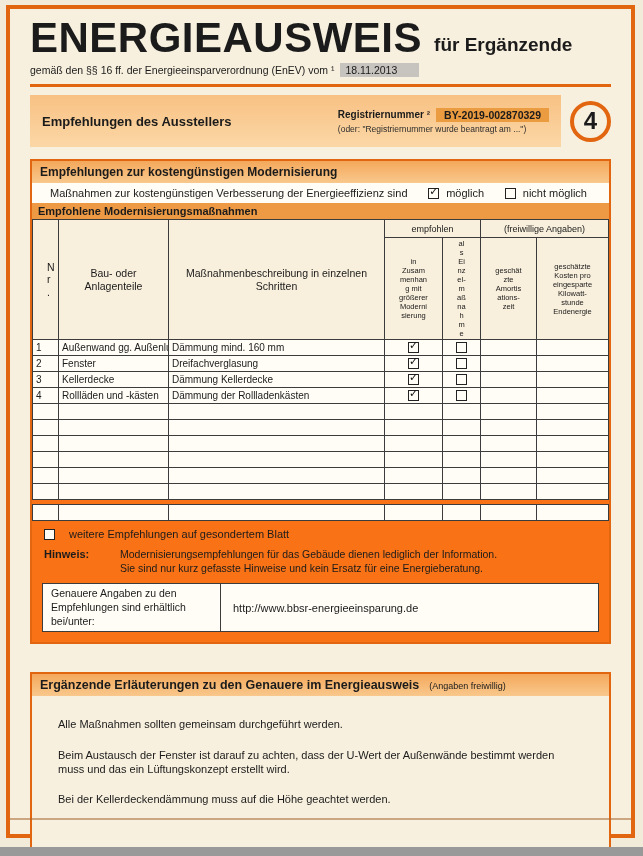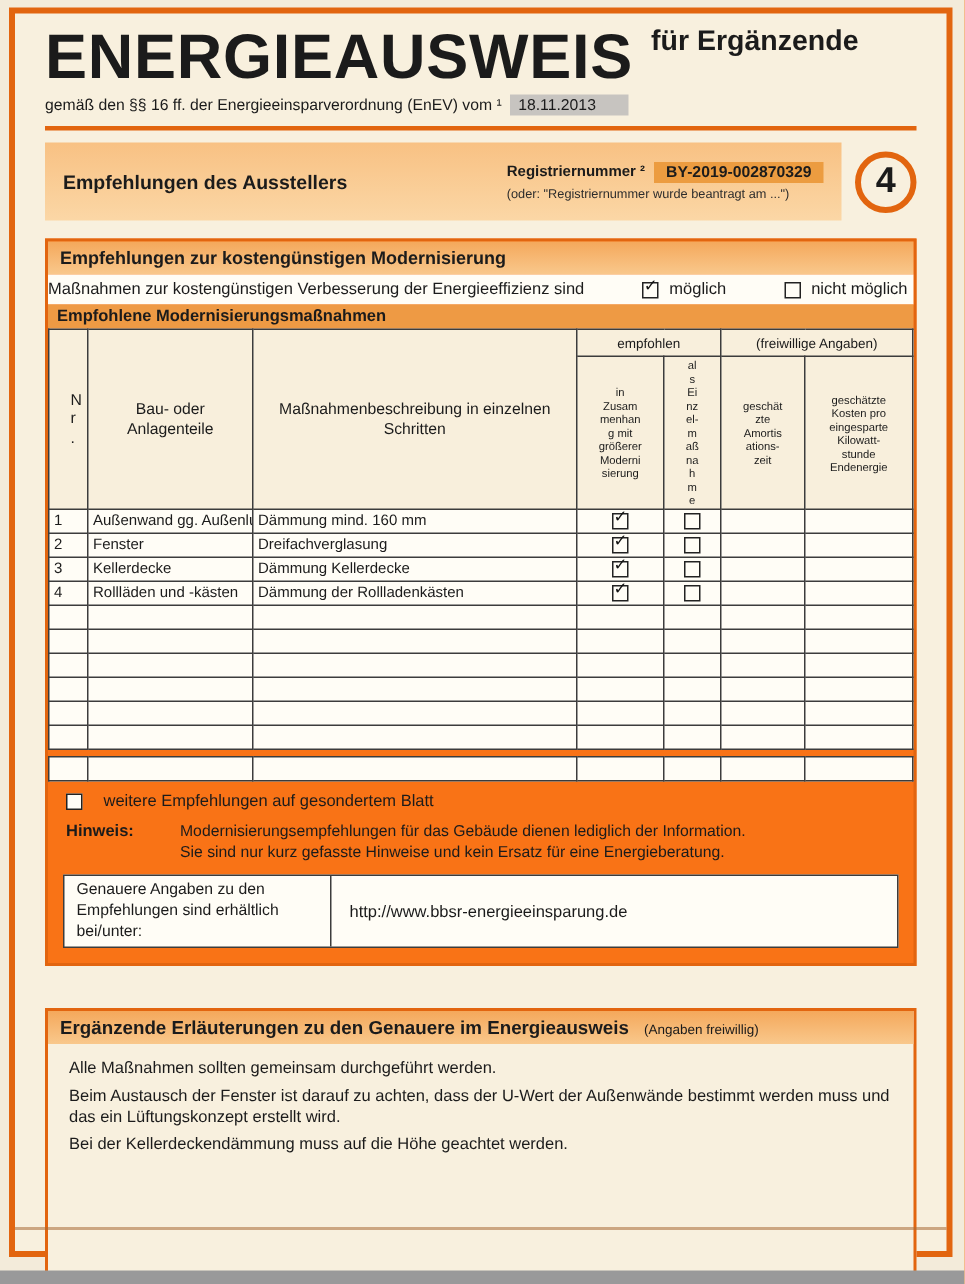--- a/index.html
+++ b/index.html
@@ -13,21 +13,21 @@
   }
   .page{position:absolute;inset:0;background:#f3ebda;}
   .scan-strip{position:absolute;left:0;right:0;bottom:0;height:9px;background:#99999a;}
   .frame{
     position:absolute;left:6px;top:5px;right:8px;bottom:18px;
     border:4px solid #e2650f;background:#f8f0de;
   }
   .content{padding:4px 20px 0 20px;}
 
   
-  .title-row{display:flex;gap:12px;padding-top:4px;}
+  .title-row{display:flex;align-items:flex-end;gap:12px;padding-top:4px;}
   .main-title{font-size:42px;font-weight:bold;letter-spacing:.5px;line-height:1;}
   .subtitle{font-size:19px;font-weight:bold;padding-bottom:3px;}
   .law-row{margin-top:4px;font-size:10.5px;display:flex;align-items:center;gap:6px;}
   .date-box{background:#c7c4c0;padding:1px 22px 1px 5px;font-size:10.5px;}
   .orange-rule{height:3px;background:#e2650f;margin-top:7px;}
 
   
   .ph-row{display:flex;align-items:center;margin-top:8px;gap:9px;}
   .ph-bar{
     flex:1;height:40px;box-sizing:border-box;
@@ -56,21 +56,21 @@
   }
 
   
   .main-box{border:2px solid #e2650f;margin-top:12px;background:#f97316;}
   .box-titlebar{
     background:linear-gradient(#f4a85b,#f9c88c);
     font-weight:bold;font-size:12px;padding:4px 8px;
   }
   .possible-row{
     background:#fffdf6;display:flex;align-items:center;font-size:11px;
-    padding:4px 0;justify-content:space-between;
+    padding:4px 18px;justify-content:space-between;
   }
   .chk-group{display:flex;align-items:center;gap:7px;}
   .chk-group:last-child{margin-right:4px;}
   .table-titlebar{background:#ee9a44;font-weight:bold;font-size:11px;padding:2px 6px;}
 
   table.measures{width:100%;border-collapse:collapse;table-layout:fixed;background:#fffdf6;}
   table.measures th,table.measures td{border:1px solid #3c3c3c;}
   table.measures th{
     background:#f8efdc;font-weight:normal;text-align:center;
     vertical-align:middle;padding:1px 14px;overflow-wrap:break-word;
@@ -108,21 +108,21 @@
 
   
   .notes-box{border:2px solid #e2650f;margin-top:28px;background:#f8f0de;height:204px;box-sizing:border-box;}
   .notes-titlebar{
     background:linear-gradient(#f4a85b,#f9c88c);
     padding:4px 8px;display:flex;align-items:baseline;gap:10px;
   }
   .notes-title{font-weight:bold;font-size:12.5px;}
   .notes-sub{font-size:9px;}
   .notes-body{padding:5px 10px;font-size:11px;line-height:1.3;}
-  .notes-body div{margin:4px;}
+  .notes-body div{margin:16px;}
 
   .bottom-rule{position:absolute;left:0;right:0;bottom:14px;height:2px;background:#a86a35;opacity:.55;}
 </style>
 </head>
 <body>
 
 <div class="page">
   <div class="frame">
     <div class="content">
 

